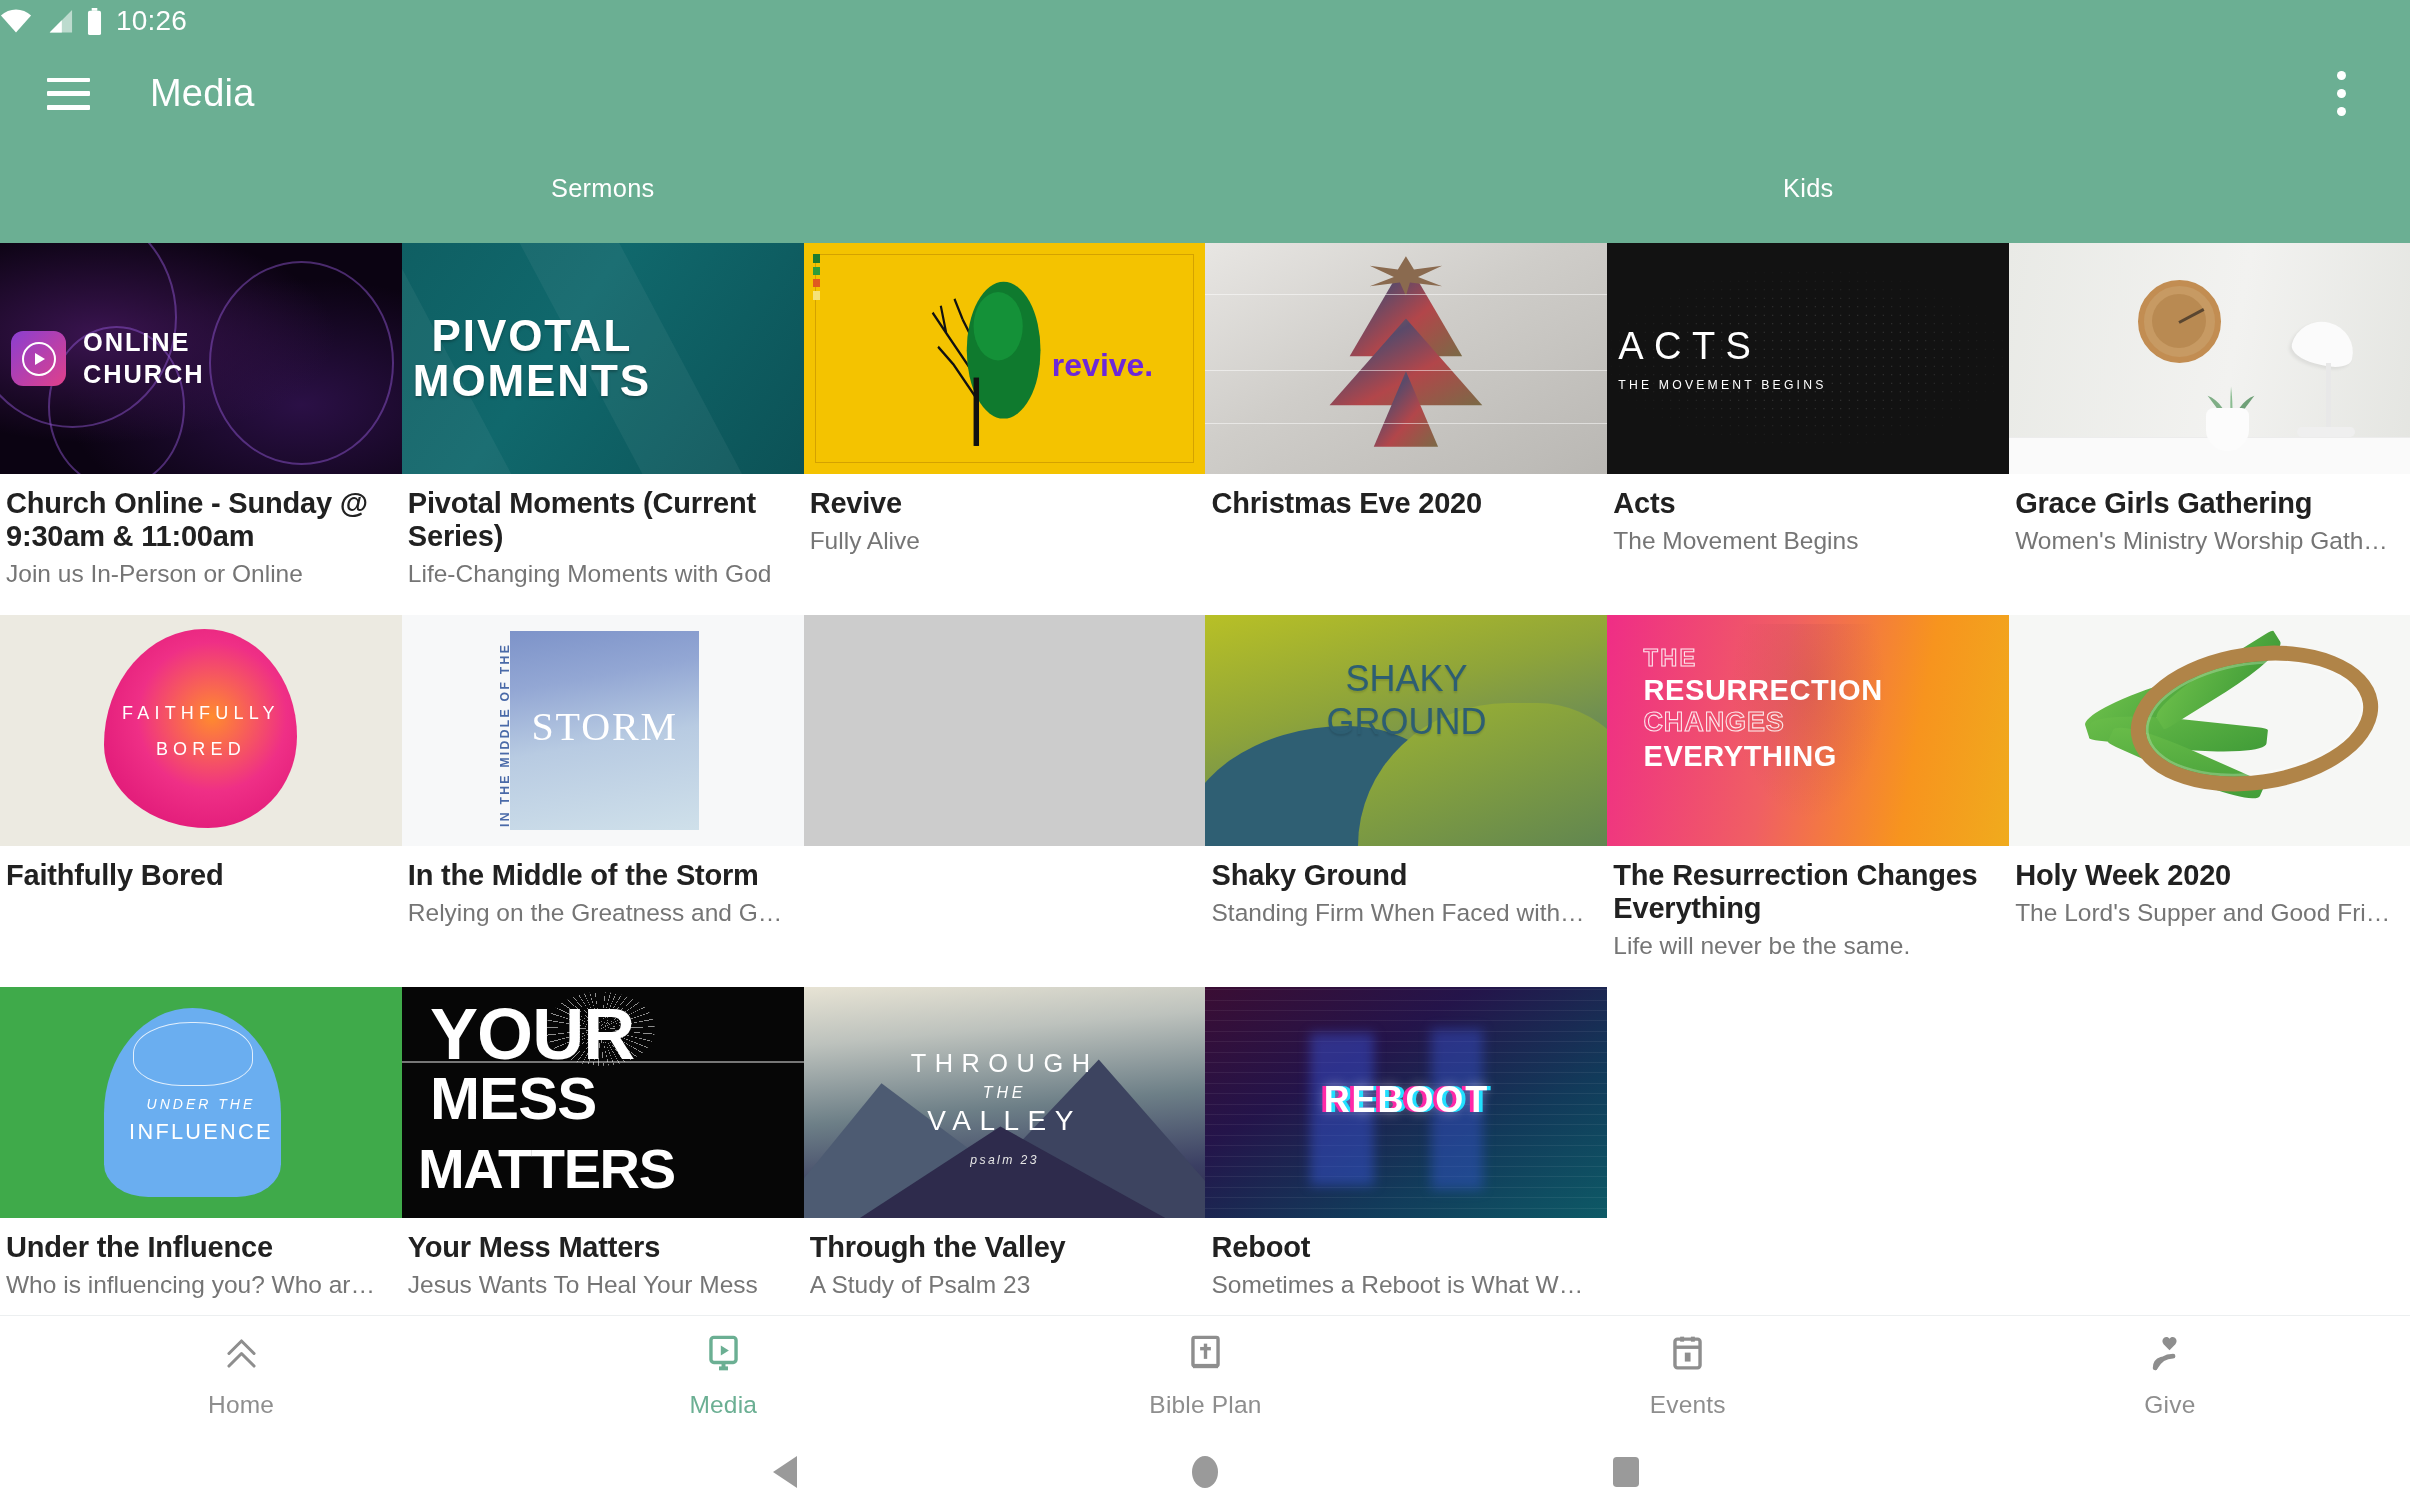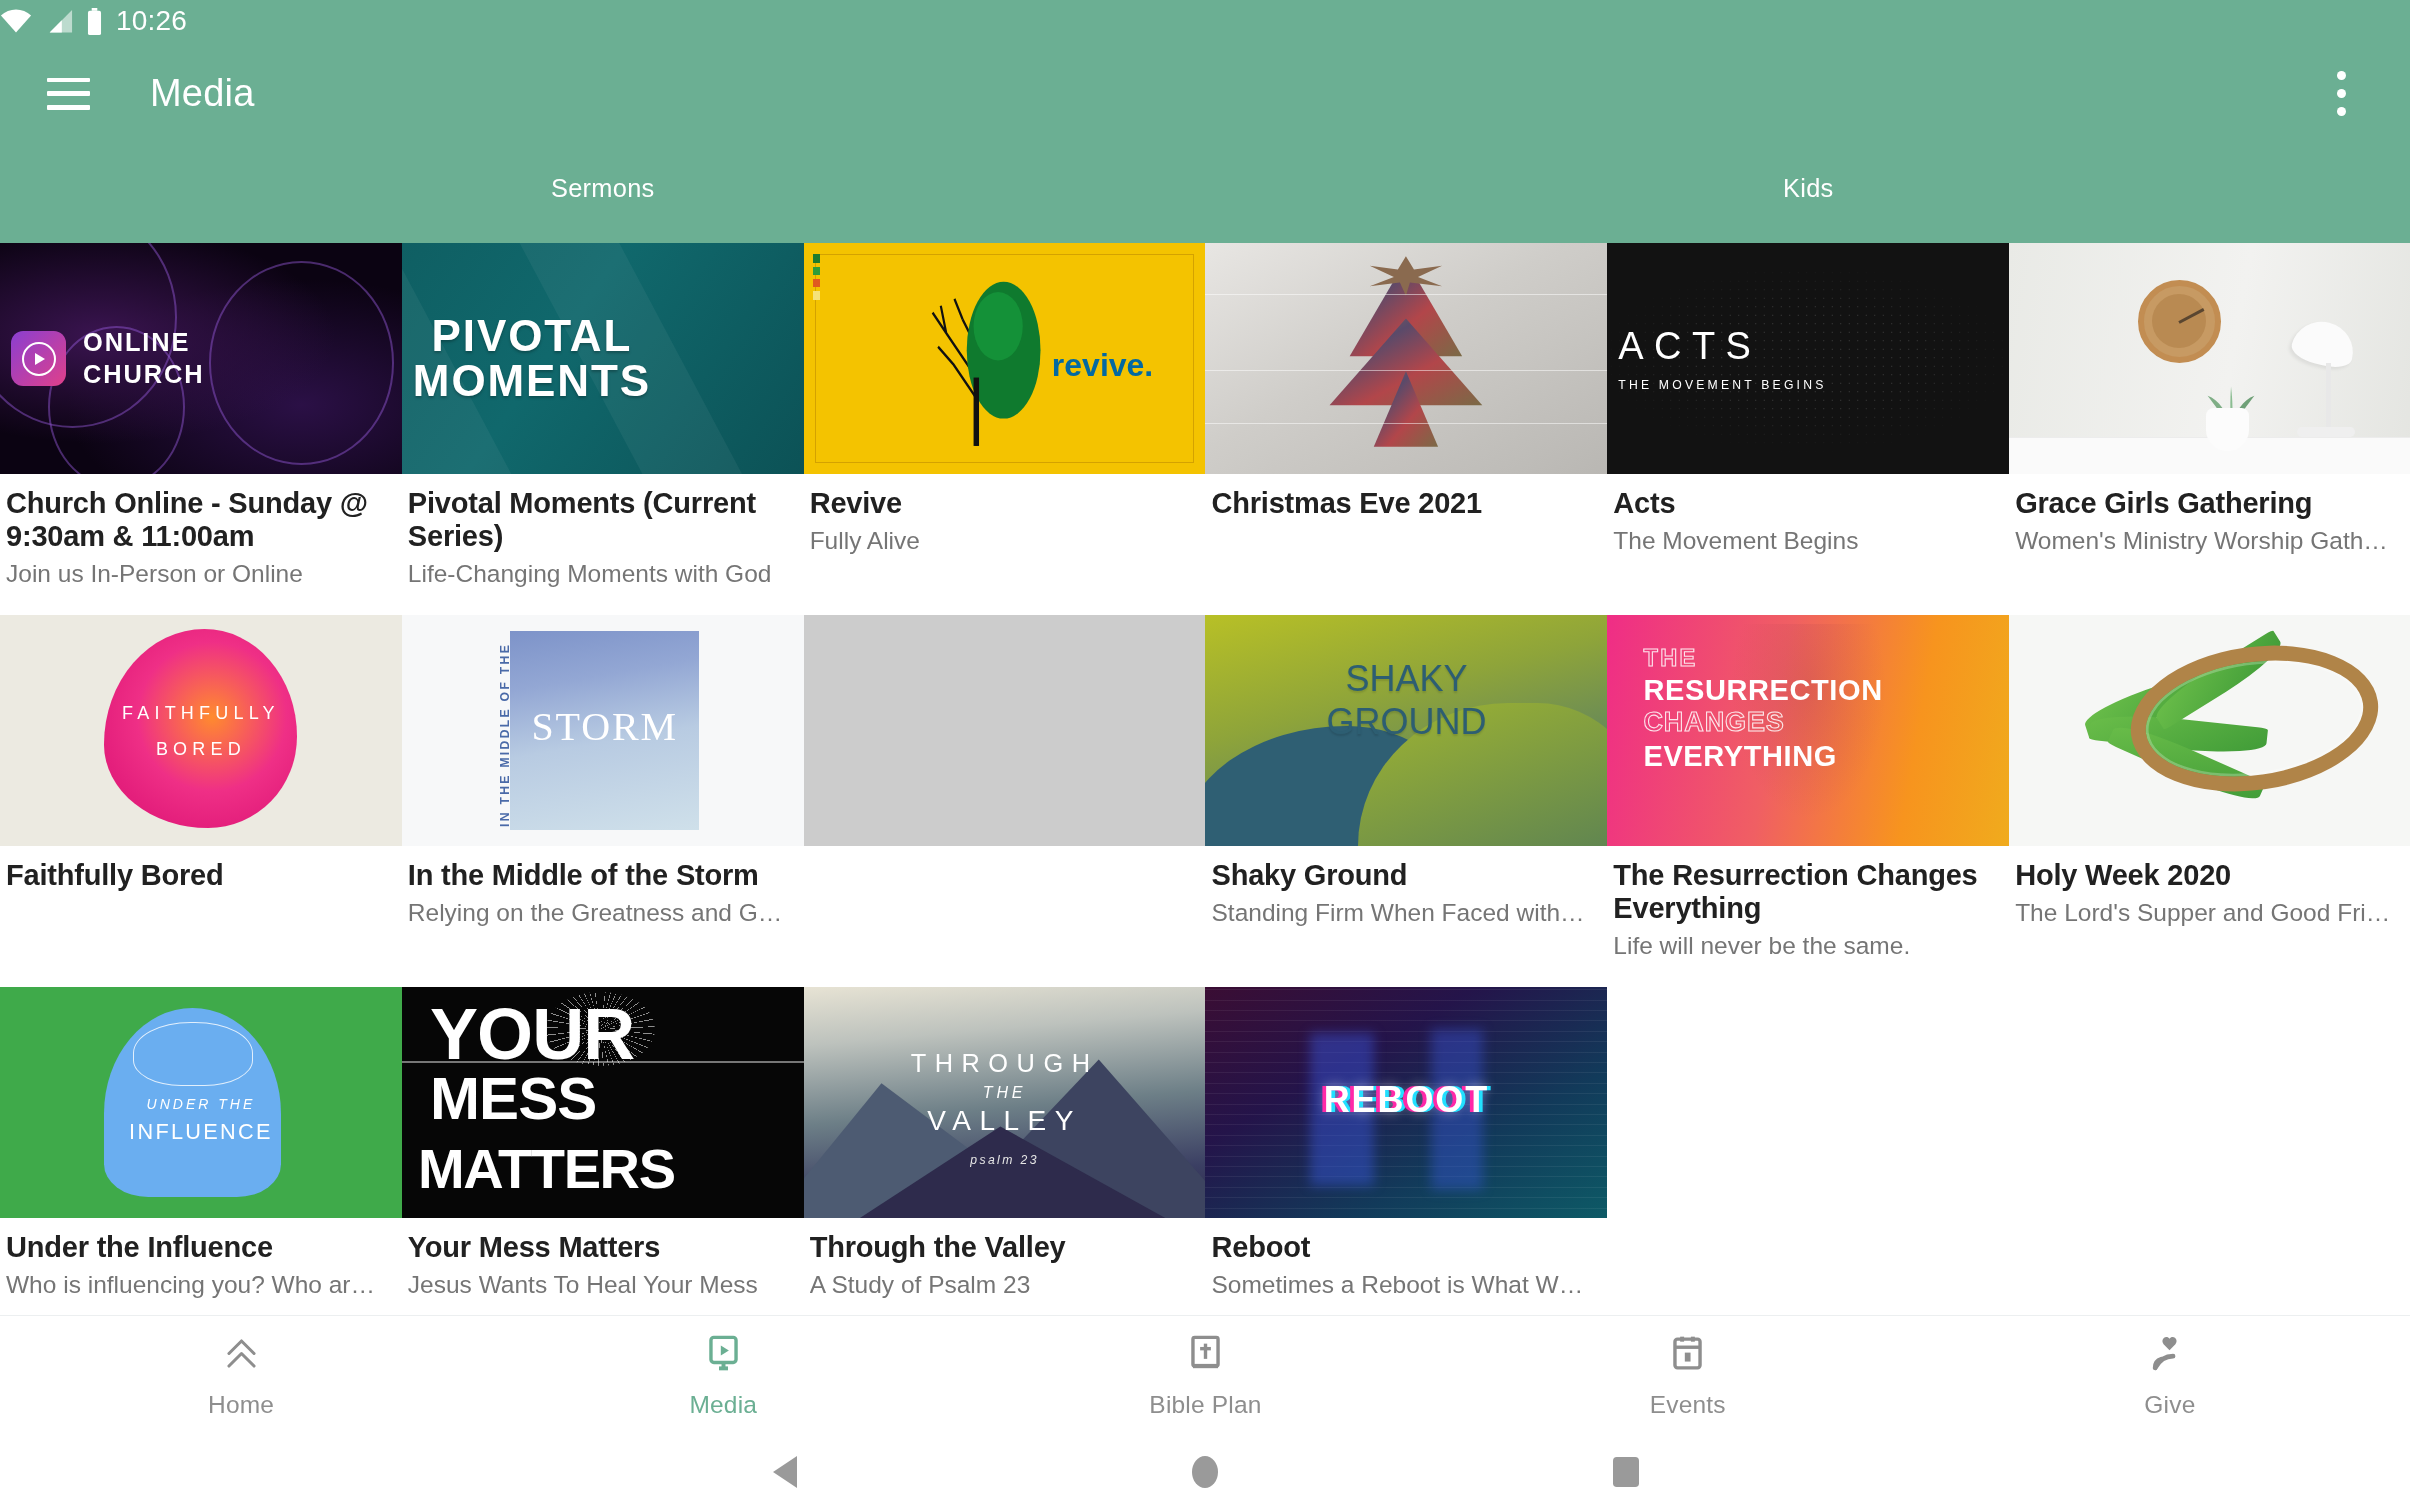--- a/index.html
+++ b/index.html
@@ -163,21 +163,21 @@
      linear-gradient(125deg,#0f5f63 0%,#10686c 40%,#0c5256 100%); }
   .a-pivotal .streak{position:absolute;background:rgba(255,255,255,.05);transform:rotate(-28deg);}
   .pv-text{font-size:44px;font-weight:bold;letter-spacing:1.9px;line-height:1.02;text-shadow:0 1.9px 2.8px rgba(0,0,0,.25);}
 
   
   .a-revive { background:#F4C300; }
   .rv-frame{position:absolute;inset:11.3px;border:0.9px solid rgba(180,130,0,.5);}
   .rv-dots{position:absolute;left:9.4px;top:11.3px;display:flex;flex-direction:column;gap:3.8px;}
   .rv-dots i{width:6.6px;height:8.5px;display:block;}
   .rv-tree{position:absolute;left:26%;top:14%;width:34%;height:74%;}
-  .rv-word{position:absolute;right:13%;top:45%;color:#0369a1;font-size:32px;font-weight:bold;margin-left:24px;}
+  .rv-word{position:absolute;right:13%;top:45%;color:#6d28d9;font-size:32px;font-weight:bold;margin-left:24px;}
 
   
   .a-xmas{background:linear-gradient(150deg,#e8e6e3 0%,#cfcdc9 45%,#b9b7b3 100%);}
   .a-xmas .scratch{position:absolute;height:0.9px;background:rgba(255,255,255,.5);width:100%;}
 
   
   .a-acts{background:#121212;}
   .a-acts .map{position:absolute;inset:0;opacity:.22;
     background-image:radial-gradient(circle,#fff 0.9px,transparent 0.9px);
     background-size:8.5px 8.5px;
@@ -456,21 +456,21 @@
               </linearGradient>
             </defs>
             <polygon points="100,18 128,120 72,120" fill="url(#xg)"></polygon>
             <polygon points="100,80 138,172 62,172" fill="url(#xg)"></polygon>
             <polygon points="100,136 116,216 84,216" fill="url(#xg)"></polygon>
             <path d="M100 14 L104 28 L118 24 L106 36 L118 46 L102 42 L100 56 L97 42 L82 46 L94 36 L82 24 L96 28 Z" fill="#8a6a4f"></path>
           </svg>
         </div>
       </div>
       <div class="card-body">
-        <div class="card-title">Christmas Eve 2021</div>
+        <div class="card-title">Christmas Eve 2020</div>
         <div class="card-sub"></div>
       </div>
     </div>
 
     <div class="card">
       <div class="card-img">
         <div class="art a-acts">
           <div class="map"></div>
           <div class="art-label">
             <div class="acts-main">ACTS</div>

